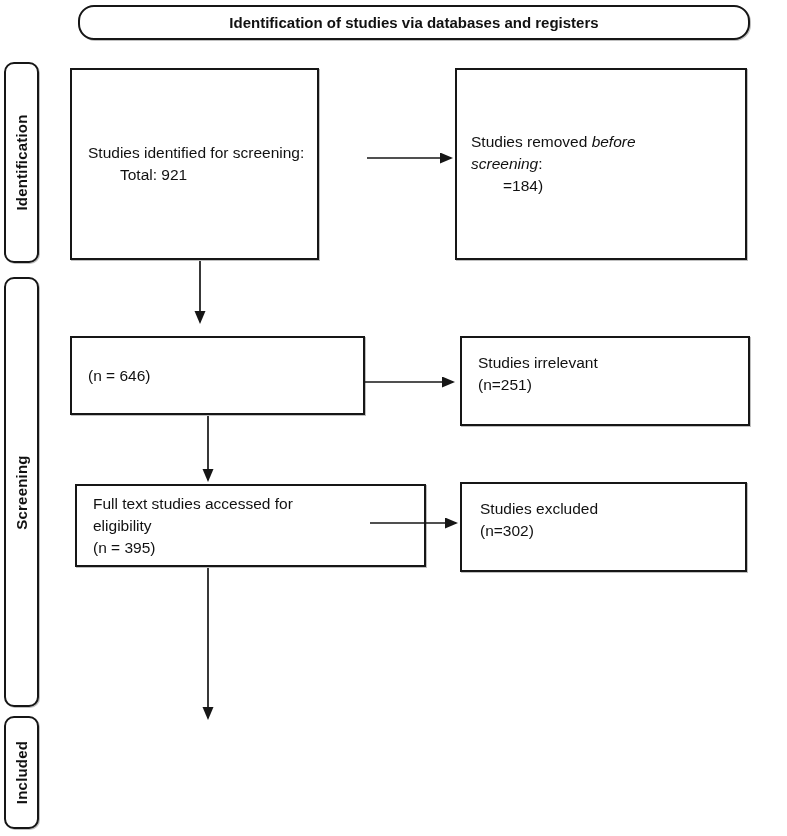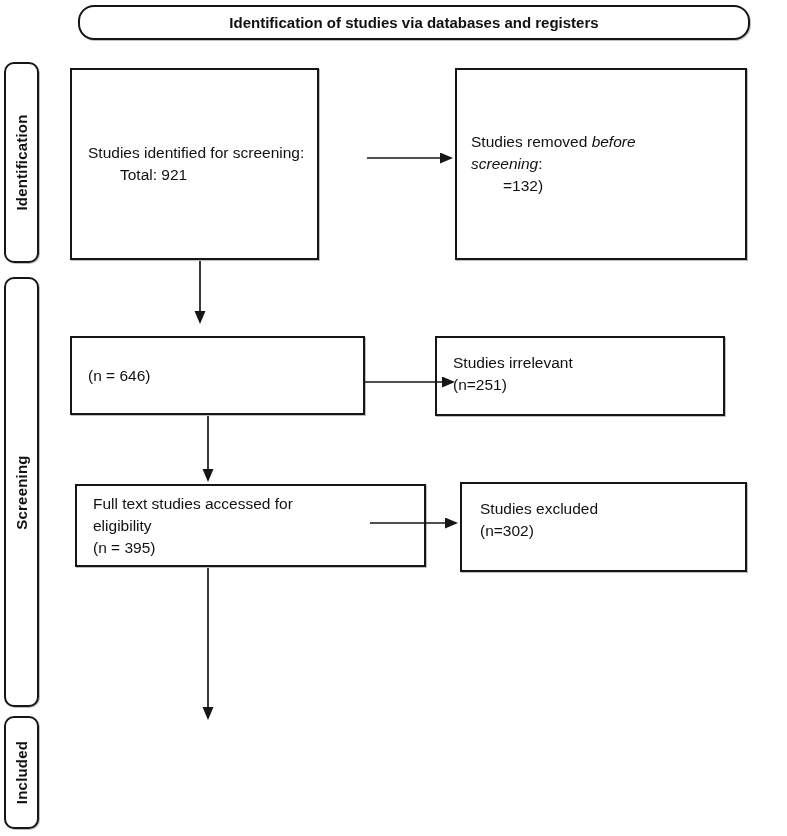--- a/index.html
+++ b/index.html
@@ -54,21 +54,21 @@
     padding: 6px 8px 6px 16px;
     box-sizing: border-box;
     box-shadow: 1px 1px 0 rgba(0,0,0,0.25);
   }
   .fbox.align-top { justify-content: flex-start; padding-top: 14px; }
   .tline { white-space: nowrap; }
   .tline.ind { padding-left: 32px; }
   .b-identified { left: 70px;  top: 68px;  width: 249px; height: 192px; }
   .b-removed    { left: 455px; top: 68px;  width: 292px; height: 192px; padding-left: 14px; }
   .b-screened   { left: 70px;  top: 336px; width: 295px; height: 79px;  }
-  .b-irrelevant { left: 435px; top: 336px; width: 290px; height: 80px;  }
+  .b-irrelevant { left: 460px; top: 336px; width: 290px; height: 90px;  }
   .b-fulltext   { left: 75px;  top: 484px; width: 351px; height: 83px;  }
   .b-excluded   { left: 460px; top: 482px; width: 287px; height: 90px; padding-left: 18px;  }
   .b-included   { left: 68px;  top: 722px; width: 294px; height: 107px; }
   
   .arrows {
     position: absolute;
     left: 0; top: 0; width: 787px; height: 836px;
     pointer-events: none;
   }
 </style>
@@ -91,21 +91,21 @@
     <span class="vtext">Included</span>
   </div>
 
   <div class="fbox b-identified">
       <div class="tline"><span>Studies identified for screening:</span></div>
       <div class="tline ind"><span>Total: 921</span></div>
     </div>
   <div class="fbox b-removed">
       <div class="tline"><span>Studies removed </span><span style="font-style: italic;">before</span></div>
       <div class="tline"><span style="font-style: italic;">screening</span><span>:</span></div>
-      <div class="tline ind"><span>=132)</span></div>
+      <div class="tline ind"><span>=184)</span></div>
     </div>
   <div class="fbox b-screened">
       <div class="tline"><span>(n = 646)</span></div>
     </div>
   <div class="fbox b-irrelevant align-top">
       <div class="tline"><span>Studies irrelevant</span></div>
       <div class="tline"><span>(n=251)</span></div>
     </div>
   <div class="fbox b-fulltext">
       <div class="tline"><span>Full text studies accessed for</span></div>

